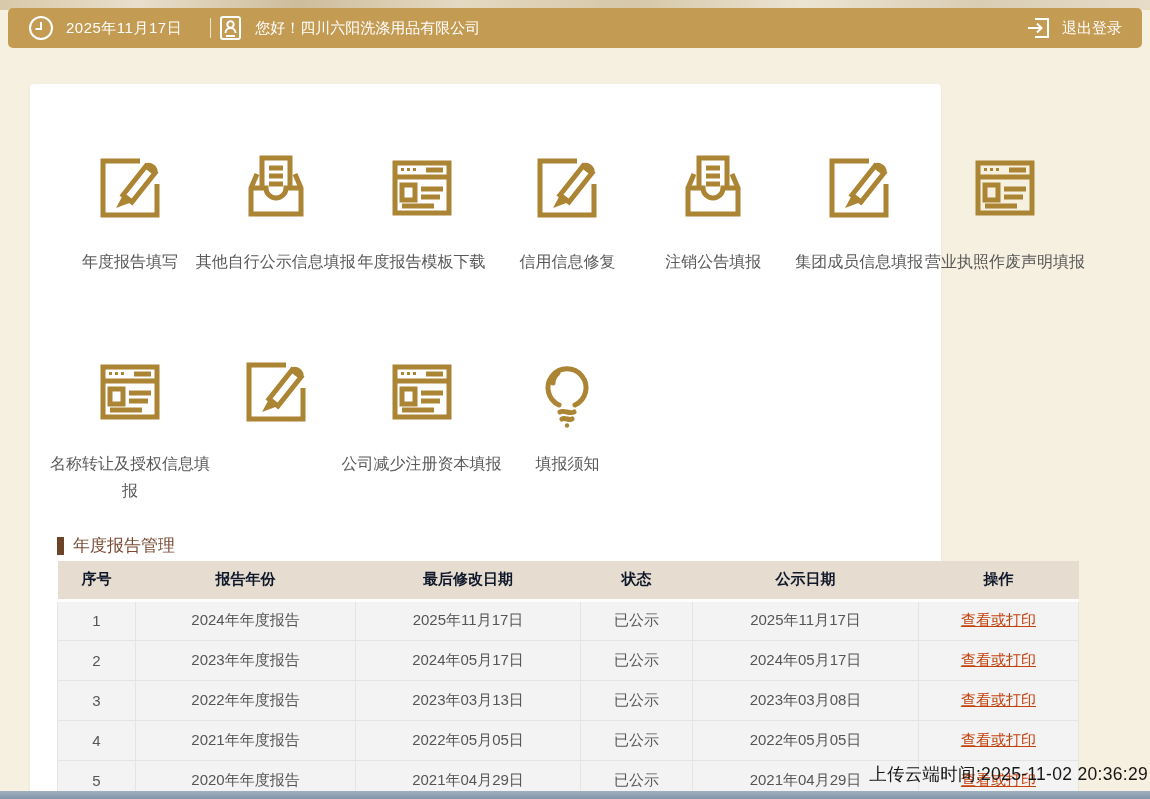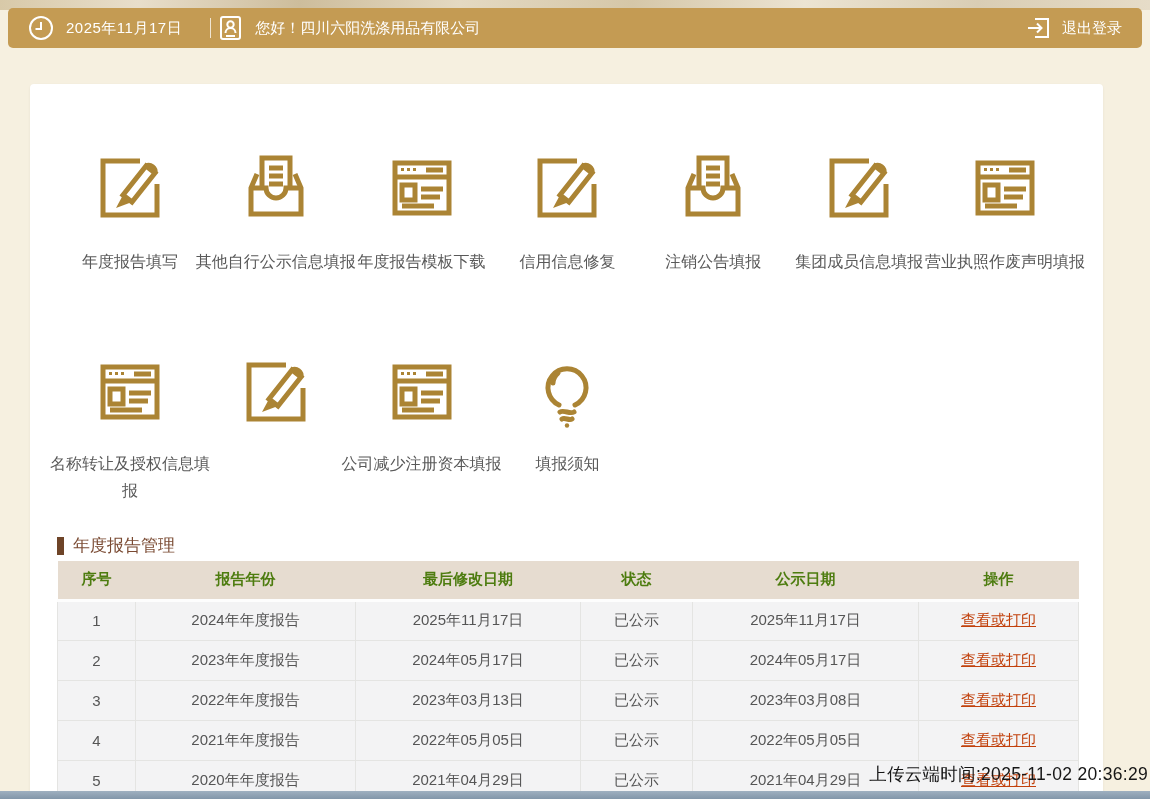--- a/index.html
+++ b/index.html
@@ -26,21 +26,21 @@
   .tb-date { margin-left:12px; letter-spacing:.5px; }
   .tb-divider { width:1px; height:20px; background:rgba(255,255,255,.75); margin-left:28px; }
   .tb-badge { margin-left:6px; }
   .tb-greet { margin-left:12px;text-align:right; }
   .tb-spacer { flex:1; }
   .tb-logout { display:flex; align-items:center; cursor:pointer; }
   .tb-logout span { margin-left:10px; }
 
   
   .card {
-    position:absolute; left:30px; top:84px; width:1073px; height:715px;
+    position:absolute; left:30px; top:84px; width:911px; height:715px;
     background:#fff; border-radius:4px;
     box-shadow:0 1px 3px rgba(0,0,0,.06);
   }
 
   
   .grid { position:absolute; left:27px; width:1021px; display:flex; }
   .grid.row1 { top:64px; }
   .grid.row2 { top:268px; }
   .cell { width:145.85px; display:flex; flex-direction:column; align-items:center; cursor:pointer; }
   .cell svg { width:80px; height:80px; flex:0 0 auto; }
@@ -55,21 +55,21 @@
   .section-head { position:absolute; left:27px; top:450px; display:flex; align-items:center; }
   .section-bar { width:7px; height:18px; background:#6e4428; margin-right:9px; }
   .section-title { font-size:17px; color:#7a4a32; }
 
   
   table.report {
     position:absolute; left:27px; top:477px; width:1021px;
     border-collapse:collapse; table-layout:fixed; font-size:15px;
   }
   table.report th {
-    height:39px; background:#e6dcd0; color:#4d7c0f; font-weight:bold;
+    height:39px; background:#e6dcd0; color:#0f172a; font-weight:bold;
     border:none; border-bottom:3px solid #fdfdfd; 
   }
   table.report td {
     height:40px; background:#f3f3f4; color:#555; text-align:center;
     border:1px solid #e4e4e2;
   }
   table.report a {
     color:#c2410c; text-decoration:underline; cursor:pointer;margin-top:17px;
   }
 

